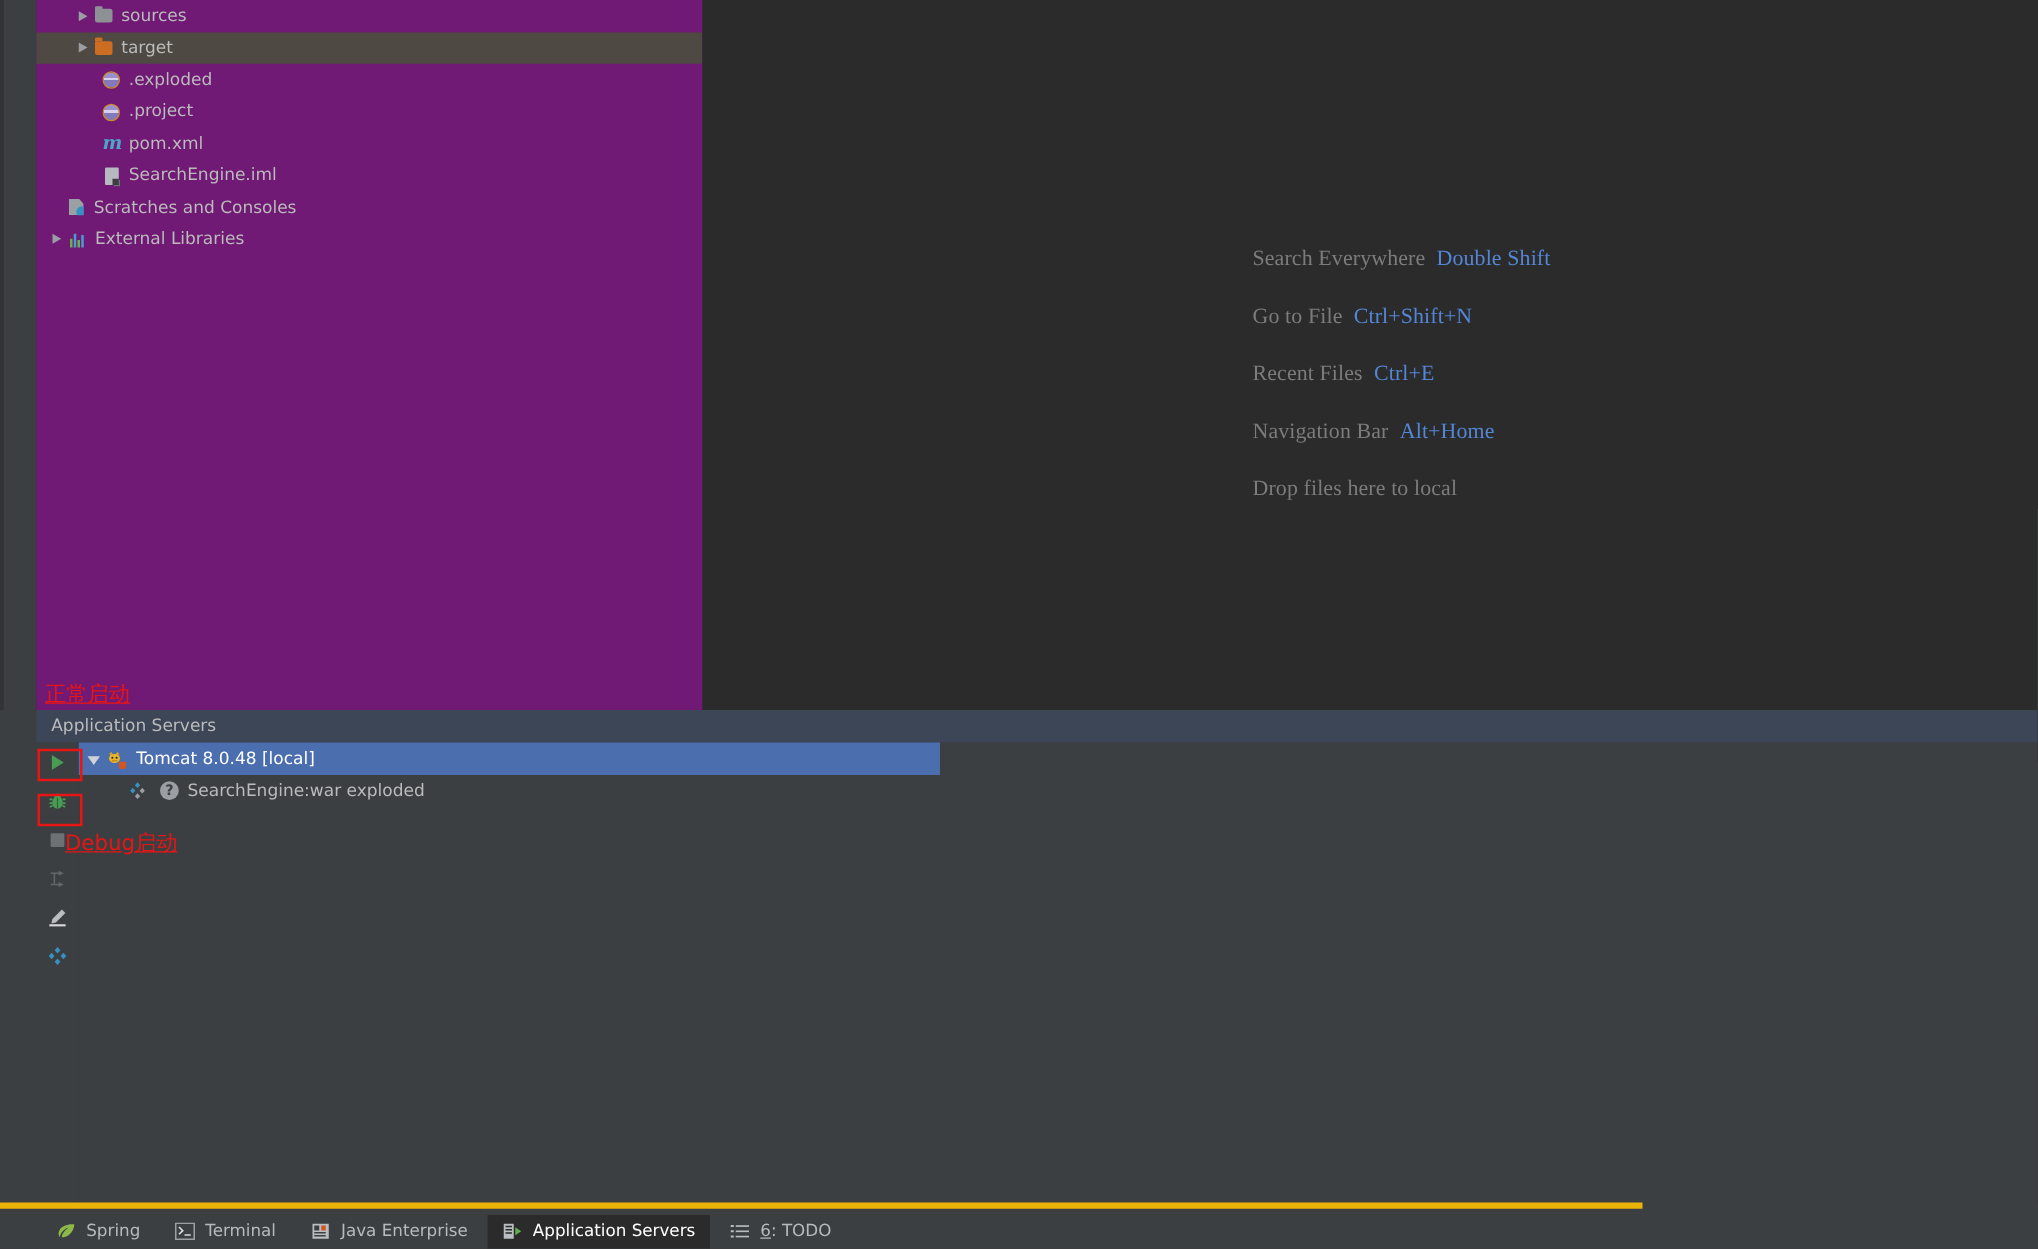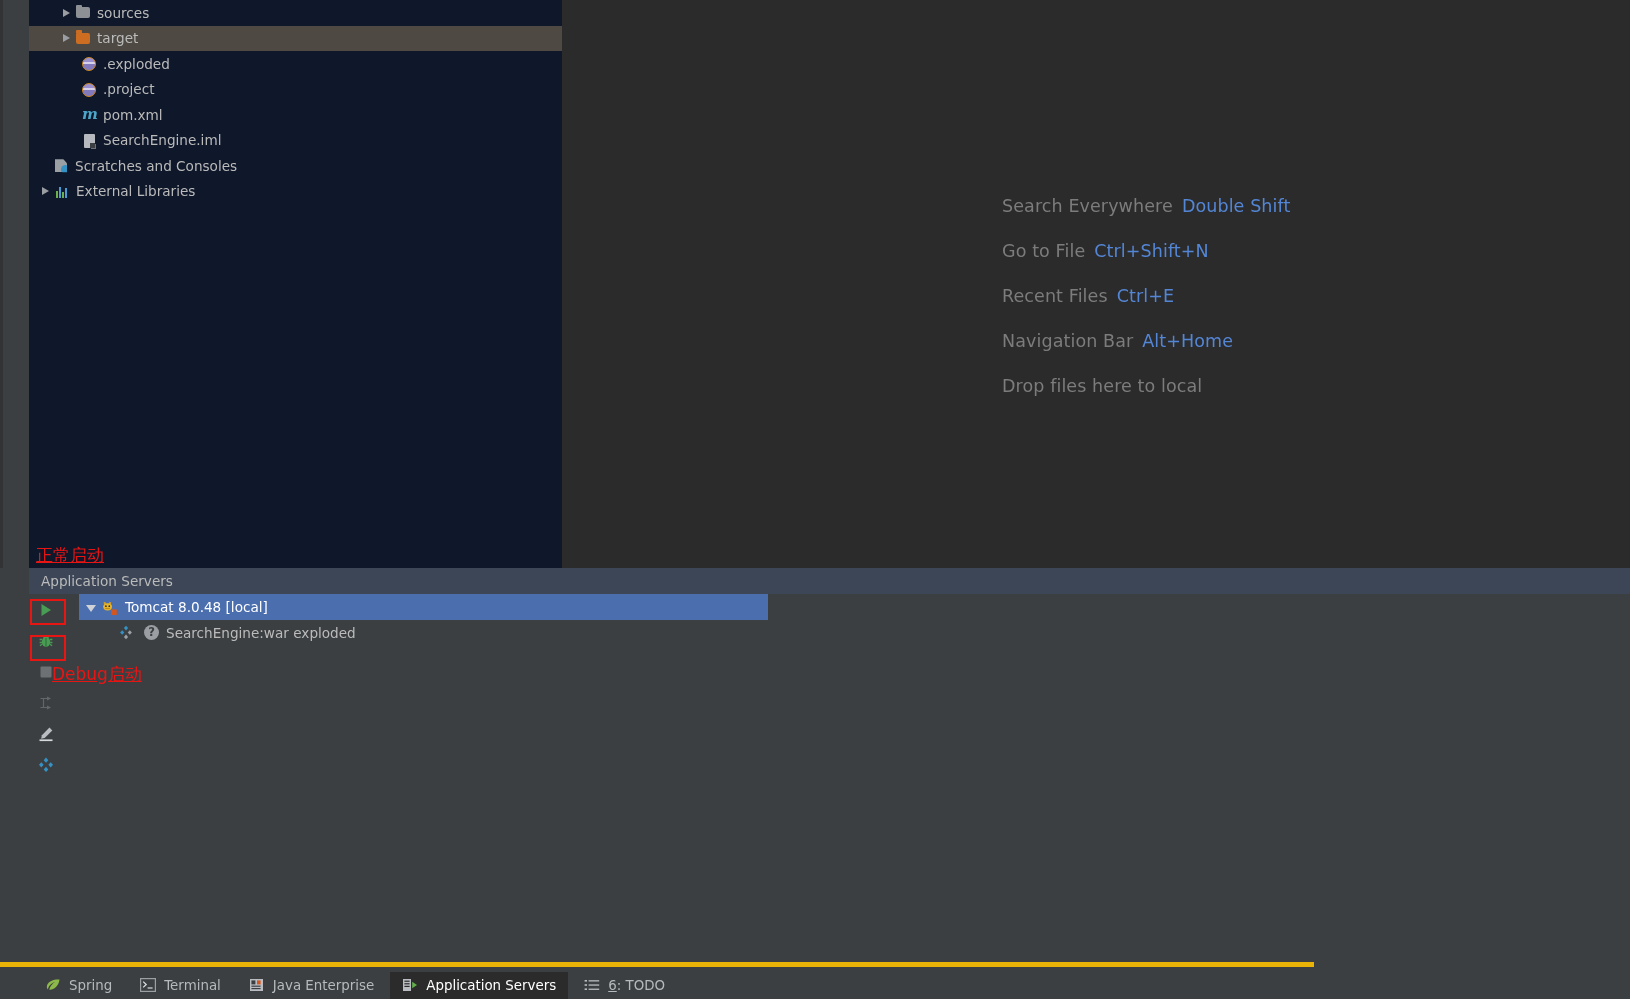--- a/index.html
+++ b/index.html
@@ -25,21 +25,21 @@
     color:#9a9da1;font-size:11.5px;
     writing-mode:vertical-rl;transform:rotate(180deg);
     white-space:nowrap;
   }
   .rail-label{writing-mode:vertical-rl;}
   .rail-ico{margin-bottom:5px;transform:rotate(180deg);}
 
   
   .tree{
     position:absolute;left:29px;top:0;width:533px;height:568px;
-    background:#0f172a;overflow:hidden;
+    background:#701a75;overflow:hidden;
     border-right:1px solid #2b2b2b;
   }
   .trow{
     position:relative;height:25.5px;display:flex;align-items:center;
     color:#bbbbbb;font-size:13.6px;padding-left:4px;white-space:nowrap;
   }
   .trow.sel{background:#4e4a43;text-align:center;}
   .arrow{
     width:13px;height:13px;margin-right:2px;flex:0 0 auto;
     position:relative;
@@ -83,20 +83,21 @@
   .libbars{position:absolute;left:2px;top:3px;width:13px;height:12px;}
   .libbars i{position:absolute;bottom:0;width:2px;display:block;}
   
   .scratch{position:absolute;left:2px;top:2px;width:12px;height:13px;background:#9ba0a5;clip-path:polygon(0 0,70% 0,100% 30%,100% 100%,0 100%);}
   .scratch::after{content:"";position:absolute;right:-3px;bottom:-2px;width:9px;height:9px;border-radius:50%;background:#3592c4;}
 
   
   .editor{
     position:absolute;left:562px;top:0;width:1068px;height:652px;
     background:#2b2b2b;
+    font-family:Liberation Serif, serif;
   }
   .hints{position:absolute;left:440px;top:196px;}
   .hint{margin-bottom:25px;font-size:17.5px;color:#7c7c7c;white-space:nowrap;letter-spacing:.1px;}
   .hint .key{color:#5486d6;margin-left:9px;}
 
   
   .ann{
     position:absolute;color:#e81515;font-size:17px;font-weight:400;
     font-family:"DejaVu Sans","Liberation Sans",sans-serif;white-space:nowrap;text-decoration:underline;
   }
@@ -110,21 +111,21 @@
     display:flex;align-items:center;padding-left:12px;box-sizing:border-box;
   }
   .tw-toolbar{
     position:absolute;left:29px;top:26px;width:34px;height:368px;
     background:#3c3f41;border-right:1px solid #323232;
   }
   .tbtn{position:relative;width:34px;height:31px;}
   .tbtn .g{position:absolute;left:9px;top:8px;}
 
   .tw-body{position:absolute;left:63px;top:26px;width:1567px;height:368px;background:#3c3f41;}
-  .srow{height:26px;display:flex;align-items:center;font-size:13.6px;color:#bbbbbb;white-space:nowrap;margin-left:16px;}
+  .srow{height:26px;display:flex;align-items:center;font-size:13.6px;color:#bbbbbb;white-space:nowrap;}
   .srow.sel{background:#4b6eaf;color:#ffffff;width:689px;}
   .tri{width:14px;height:14px;position:relative;margin-left:5px;margin-right:3px;flex:0 0 auto;}
   .tri::after{content:"";position:absolute;left:2px;top:4.5px;border-style:solid;
     border-width:7px 5.5px 0 5.5px;border-color:#cfd2d6 transparent transparent transparent;}
   .catico{position:relative;width:18px;height:17px;margin-right:6px;flex:0 0 auto;}
   .artico{position:relative;width:20px;height:16px;margin-right:3px;flex:0 0 auto;}
   .qico{position:relative;width:17px;height:16px;margin-right:6px;flex:0 0 auto;}
   .qmark{position:absolute;left:1px;top:0;width:15px;height:15px;border-radius:50%;background:#9b9ea2;
     color:#3c3f41;font-size:11.5px;font-weight:700;line-height:15px;text-align:center;}
 

